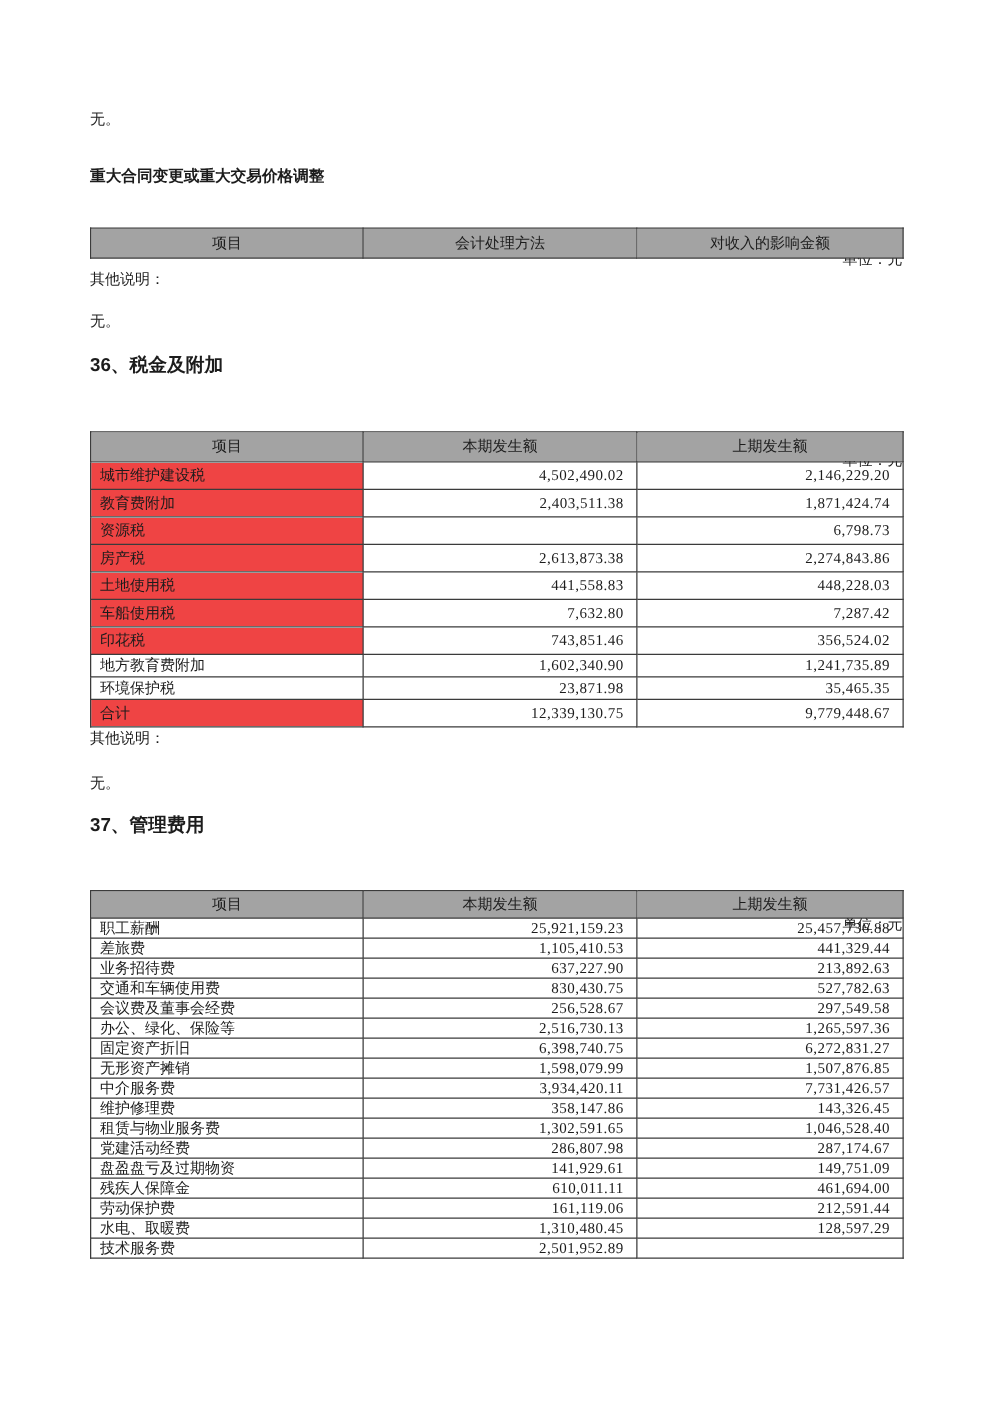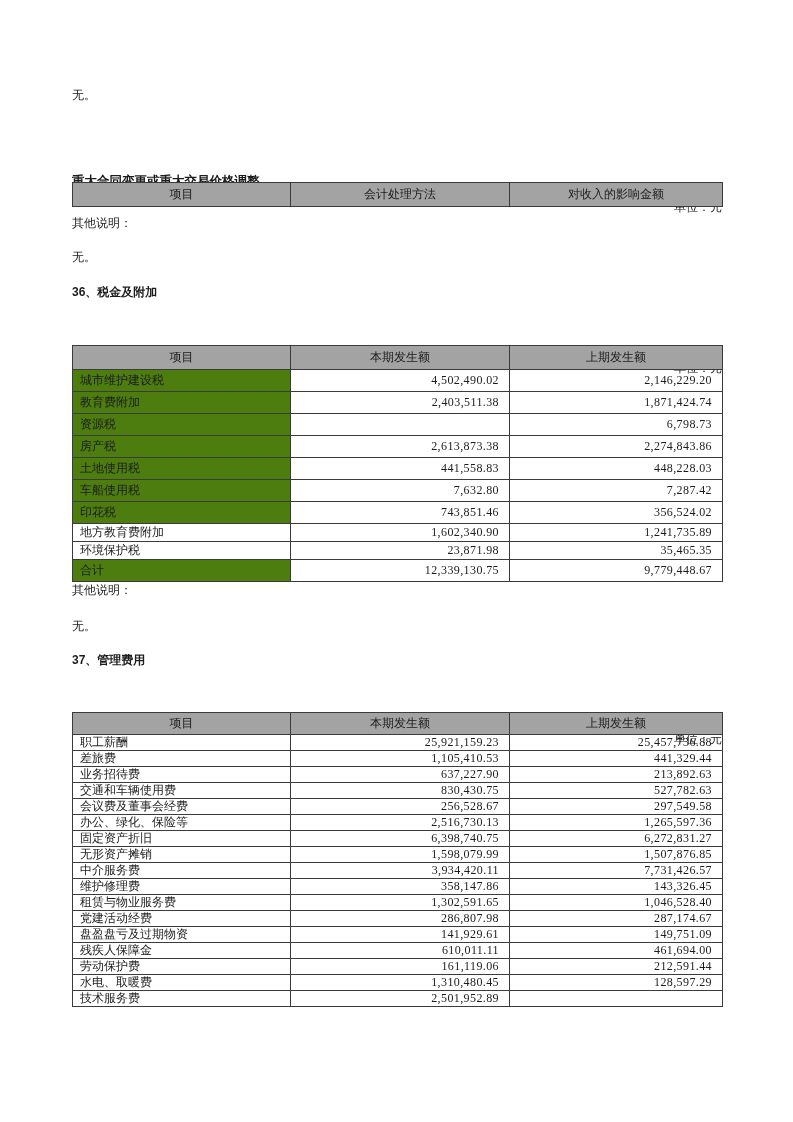--- a/index.html
+++ b/index.html
@@ -13,26 +13,25 @@
     color: #1c1c1c;
     overflow: hidden;
   }
   .blk { position: absolute; left: 72px; width: 650px; }
   .body-text { font-size: 12px; line-height: 15px; }
   .sub-heading {
     font-family: "Liberation Sans", "DejaVu Sans", sans-serif;
     font-weight: bold;
     font-size: 12.5px;
     line-height: 15px;
-    margin-top: 40px;
   }
   .num-heading {
     font-family: "Liberation Sans", "DejaVu Sans", sans-serif;
     font-weight: bold;
-    font-size: 12px;
+    font-size: 15px;
     line-height: 17px;
   }
   .unit-line { font-size: 12px; text-align: right; line-height: 15px; margin-top: 42px; }
 
   table.data-table {
     border-collapse: collapse;
     width: 650px;
     table-layout: fixed;
     font-size: 12px;
   }
@@ -46,21 +45,21 @@
     overflow: hidden;
     white-space: nowrap;
   }
   table.data-table thead th {
     background: #a3a3a3;
     text-align: center;
     padding: 5px 2px;
   }
   table.data-table td.item { text-align: left; padding: 4px 7px; }
   table.data-table td.num  { text-align: right; padding: 4px 10px; letter-spacing: 0.4px; }
-  table.data-table tr.shaded td.item { background: #4d7c0f; }
+  table.data-table tr.shaded td.item { background: #ef4444; }
   table.data-table tr.short td { padding-top: 2px; padding-bottom: 2px; }
 
   table.tight thead th { padding: 4px 2px; }
   table.tight td.item { padding: 1px 7px; margin-left: 25px; }
   table.tight td.num  { padding: 1px 10px; }
 
   .page-number {
     position: absolute;
     left: 72px;
     width: 650px;

